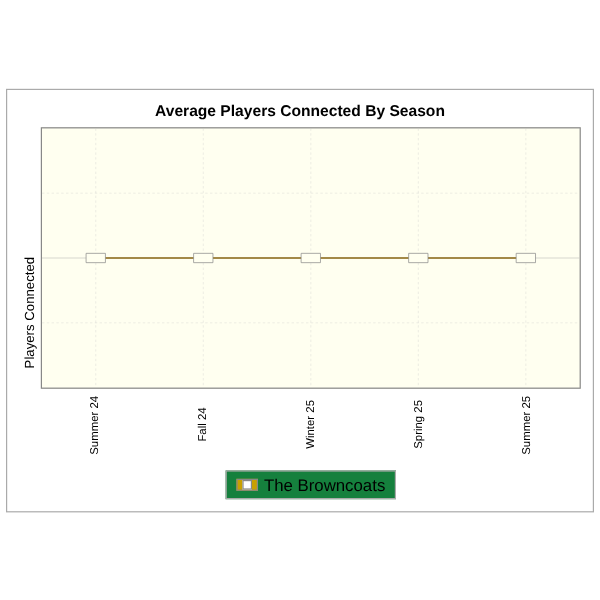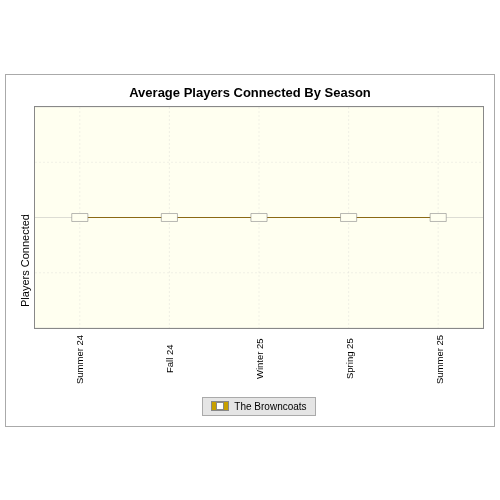--- a/index.html
+++ b/index.html
@@ -86,22 +86,22 @@
       font-size: 11px;
       color: #000;
       margin-top: 2px;
     }
     .legend {
       display: flex;
       align-items: center;
       margin-top: 6px;
       border: 1px solid #aaa;
       padding: 3px 8px;
-      font-size: 10px;
-      background: #e5e5e5;
+      font-size: 14px;
+      background: #15803d;
     }
     .legend-swatch {
       width: 18px;
       height: 10px;
       background: #c8a000;
       border: 1px solid #888;
       margin-right: 5px;
       position: relative;
       display: flex;
       align-items: center;

